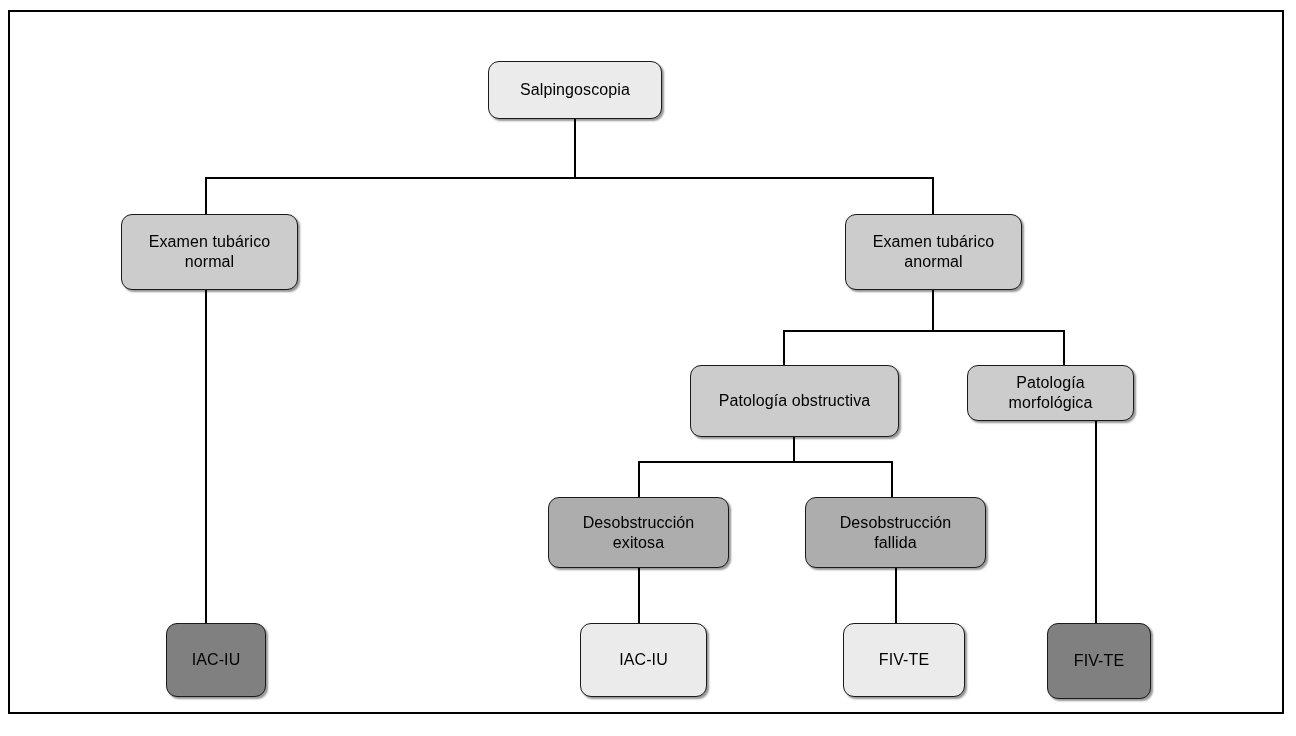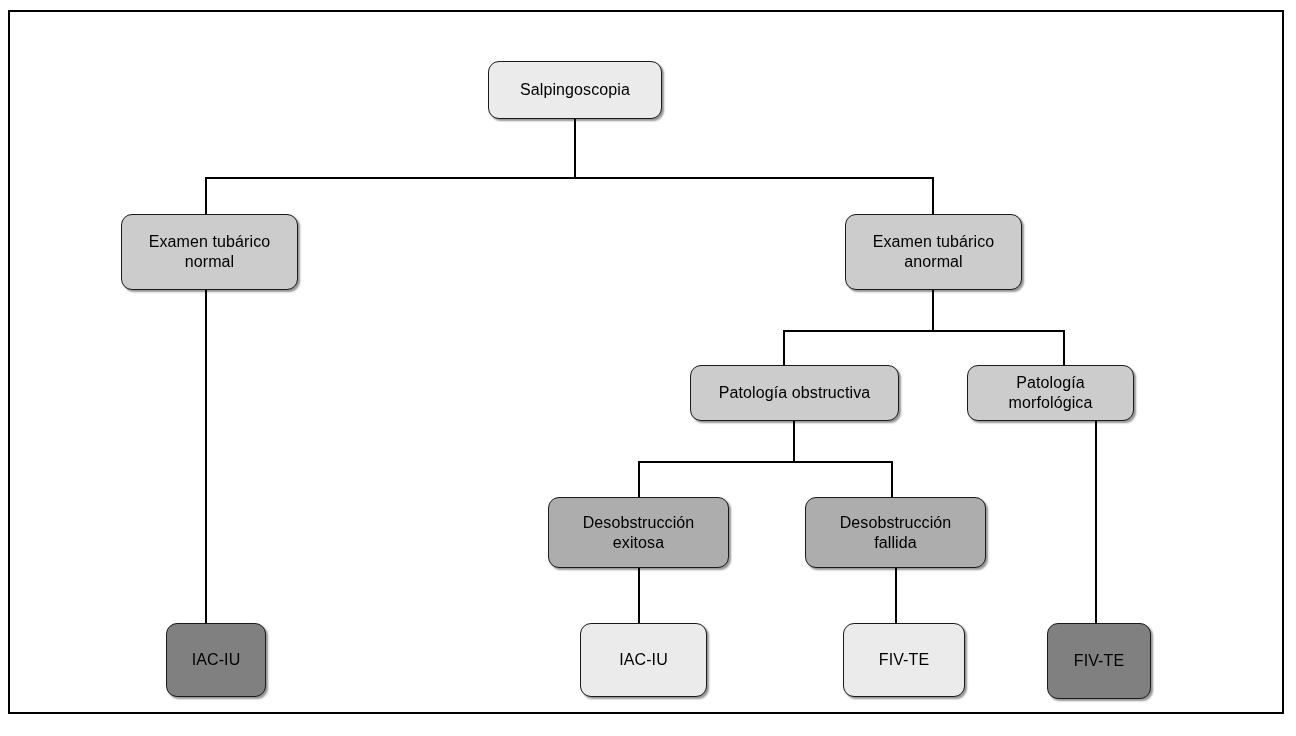--- a/index.html
+++ b/index.html
@@ -107,21 +107,21 @@
   <div class="node shade-light" style="left:121px; top:214px; width:177px; height:76px;">
     <span class="label">Examen tubárico
 normal</span>
   </div>
 
   <div class="node shade-light" style="left:845px; top:214px; width:177px; height:76px;">
     <span class="label">Examen tubárico
 anormal</span>
   </div>
 
-  <div class="node shade-light" style="left:690px; top:365px; width:209px; height:56px;">
+  <div class="node shade-light" style="left:690px; top:365px; width:209px; height:72px;">
     <span class="label">Patología obstructiva</span>
   </div>
 
   <div class="node shade-light" style="left:967px; top:365px; width:167px; height:56px;">
     <span class="label">Patología morfológica</span>
   </div>
 
   <div class="node shade-mid" style="left:548px; top:497px; width:181px; height:71px;">
     <span class="label">Desobstrucción
 exitosa</span>

